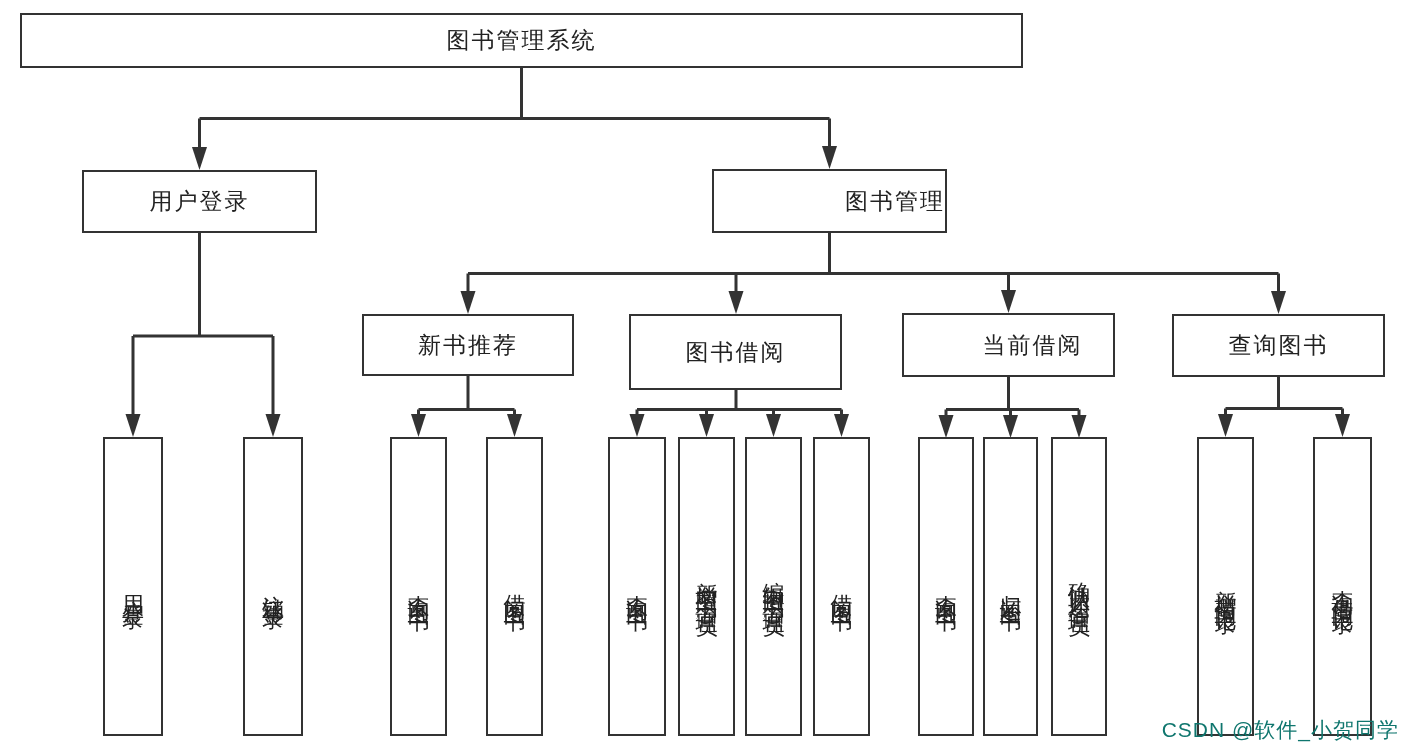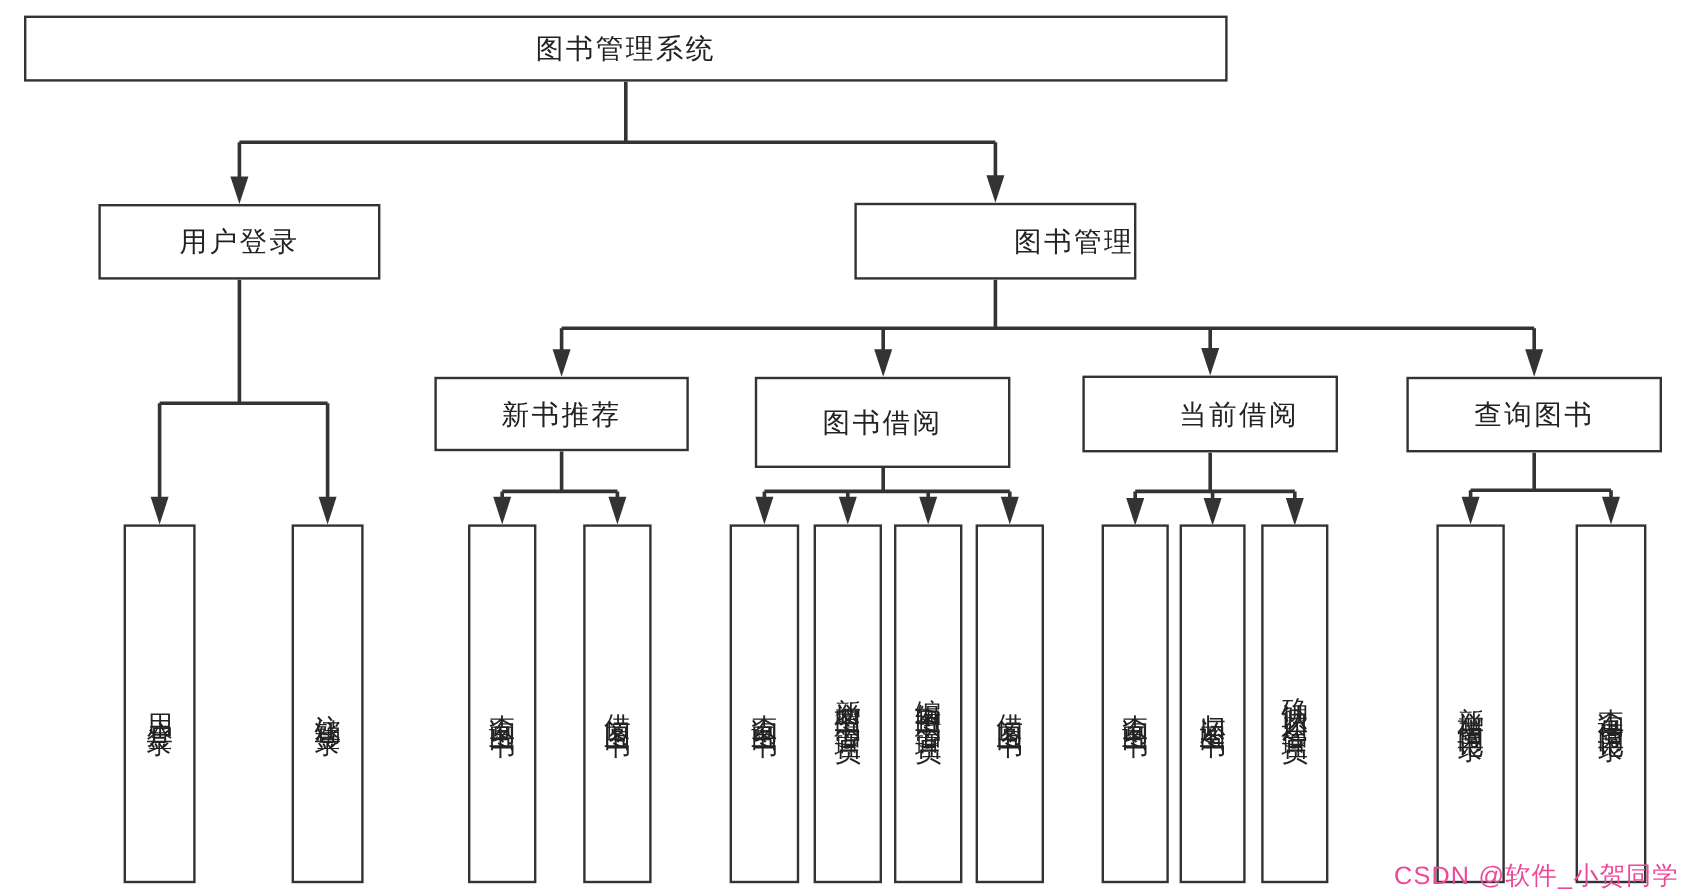--- a/index.html
+++ b/index.html
@@ -30,21 +30,21 @@
   }
   .leaf span{
     writing-mode:vertical-rl;
     text-orientation:mixed;
     font-size:22px;color:#222222;
     letter-spacing:5px;line-height:1;
   }
   .watermark{
     position:absolute;
     right:6px;bottom:3px;
-    font-size:21px;color:#ec4899;
+    font-size:21px;color:#0f766e;
     letter-spacing:1px;
     white-space:nowrap;
   }
 </style>
 </head>
 <body>
 
 <div id="stage">
 
   <svg class="connectors" viewBox="0 0 1405 747" xmlns="http://www.w3.org/2000/svg">

